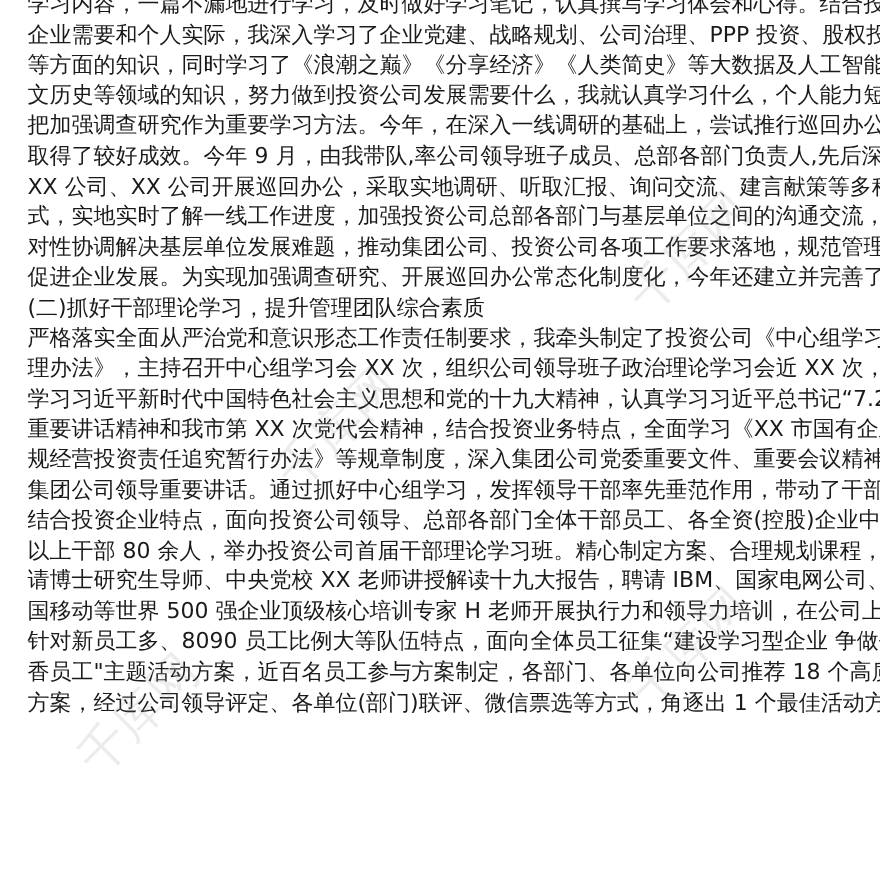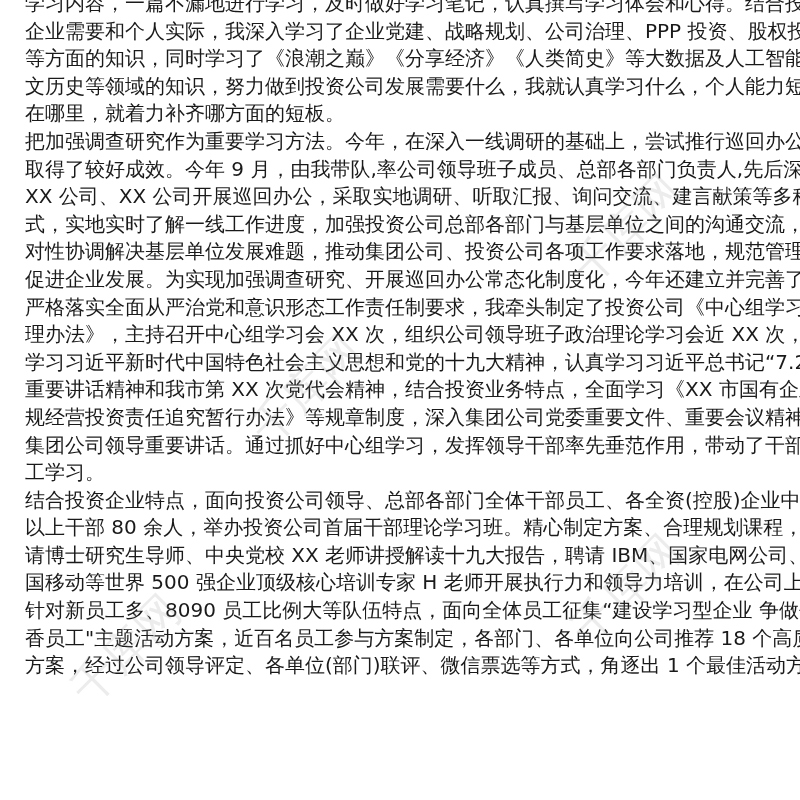--- a/index.html
+++ b/index.html
@@ -20,34 +20,33 @@
 </style>
 </head>
 <body>
 
 <div class="page">
   <div class="lines">
     <div class="line">学习内容，一篇不漏地进行学习，及时做好学习笔记，认真撰写学习体会和心得。结合投资</div>
     <div class="line">企业需要和个人实际，我深入学习了企业党建、战略规划、公司治理、PPP 投资、股权投资</div>
     <div class="line">等方面的知识，同时学习了《浪潮之巅》《分享经济》《人类简史》等大数据及人工智能、人</div>
     <div class="line">文历史等领域的知识，努力做到投资公司发展需要什么，我就认真学习什么，个人能力短板</div>
-    <div class="line">在哪里，就着力补齐哪方面的短板。</div>
     <div class="line">把加强调查研究作为重要学习方法。今年，在深入一线调研的基础上，尝试推行巡回办公，</div>
     <div class="line">取得了较好成效。今年 9 月，由我带队,率公司领导班子成员、总部各部门负责人,先后深入</div>
     <div class="line">XX 公司、XX 公司开展巡回办公，采取实地调研、听取汇报、询问交流、建言献策等多种方</div>
     <div class="line">式，实地实时了解一线工作进度，加强投资公司总部各部门与基层单位之间的沟通交流，针</div>
     <div class="line">对性协调解决基层单位发展难题，推动集团公司、投资公司各项工作要求落地，规范管理，</div>
     <div class="line">促进企业发展。为实现加强调查研究、开展巡回办公常态化制度化，今年还建立并完善了投</div>
+    <div class="line heading">(二)抓好干部理论学习，提升管理团队综合素质</div>
     <div class="line">严格落实全面从严治党和意识形态工作责任制要求，我牵头制定了投资公司《中心组学习管</div>
     <div class="line">理办法》，主持召开中心组学习会 XX 次，组织公司领导班子政治理论学习会近 XX 次，深入</div>
     <div class="line">学习习近平新时代中国特色社会主义思想和党的十九大精神，认真学习习近平总书记“7.26”</div>
     <div class="line">重要讲话精神和我市第 XX 次党代会精神，结合投资业务特点，全面学习《XX 市国有企业违</div>
     <div class="line">规经营投资责任追究暂行办法》等规章制度，深入集团公司党委重要文件、重要会议精神和</div>
     <div class="line">集团公司领导重要讲话。通过抓好中心组学习，发挥领导干部率先垂范作用，带动了干部员</div>
-    <div class="line">工学习。</div>
     <div class="line">结合投资企业特点，面向投资公司领导、总部各部门全体干部员工、各全资(控股)企业中层</div>
     <div class="line">以上干部 80 余人，举办投资公司首届干部理论学习班。精心制定方案、合理规划课程，邀</div>
     <div class="line">请博士研究生导师、中央党校 XX 老师讲授解读十九大报告，聘请 IBM、国家电网公司、中</div>
     <div class="line">国移动等世界 500 强企业顶级核心培训专家 H 老师开展执行力和领导力培训，在公司上下</div>
     <div class="line">针对新员工多、8090  员工比例大等队伍特点，面向全体员工征集“建设学习型企业  争做书</div>
     <div class="line">香员工"主题活动方案，近百名员工参与方案制定，各部门、各单位向公司推荐 18 个高质量</div>
     <div class="line">方案，经过公司领导评定、各单位(部门)联评、微信票选等方式，角逐出 1 个最佳活动方案、</div>
   </div>
 
   <div class="wm" style="left:240px;top:360px;">千库网</div>

